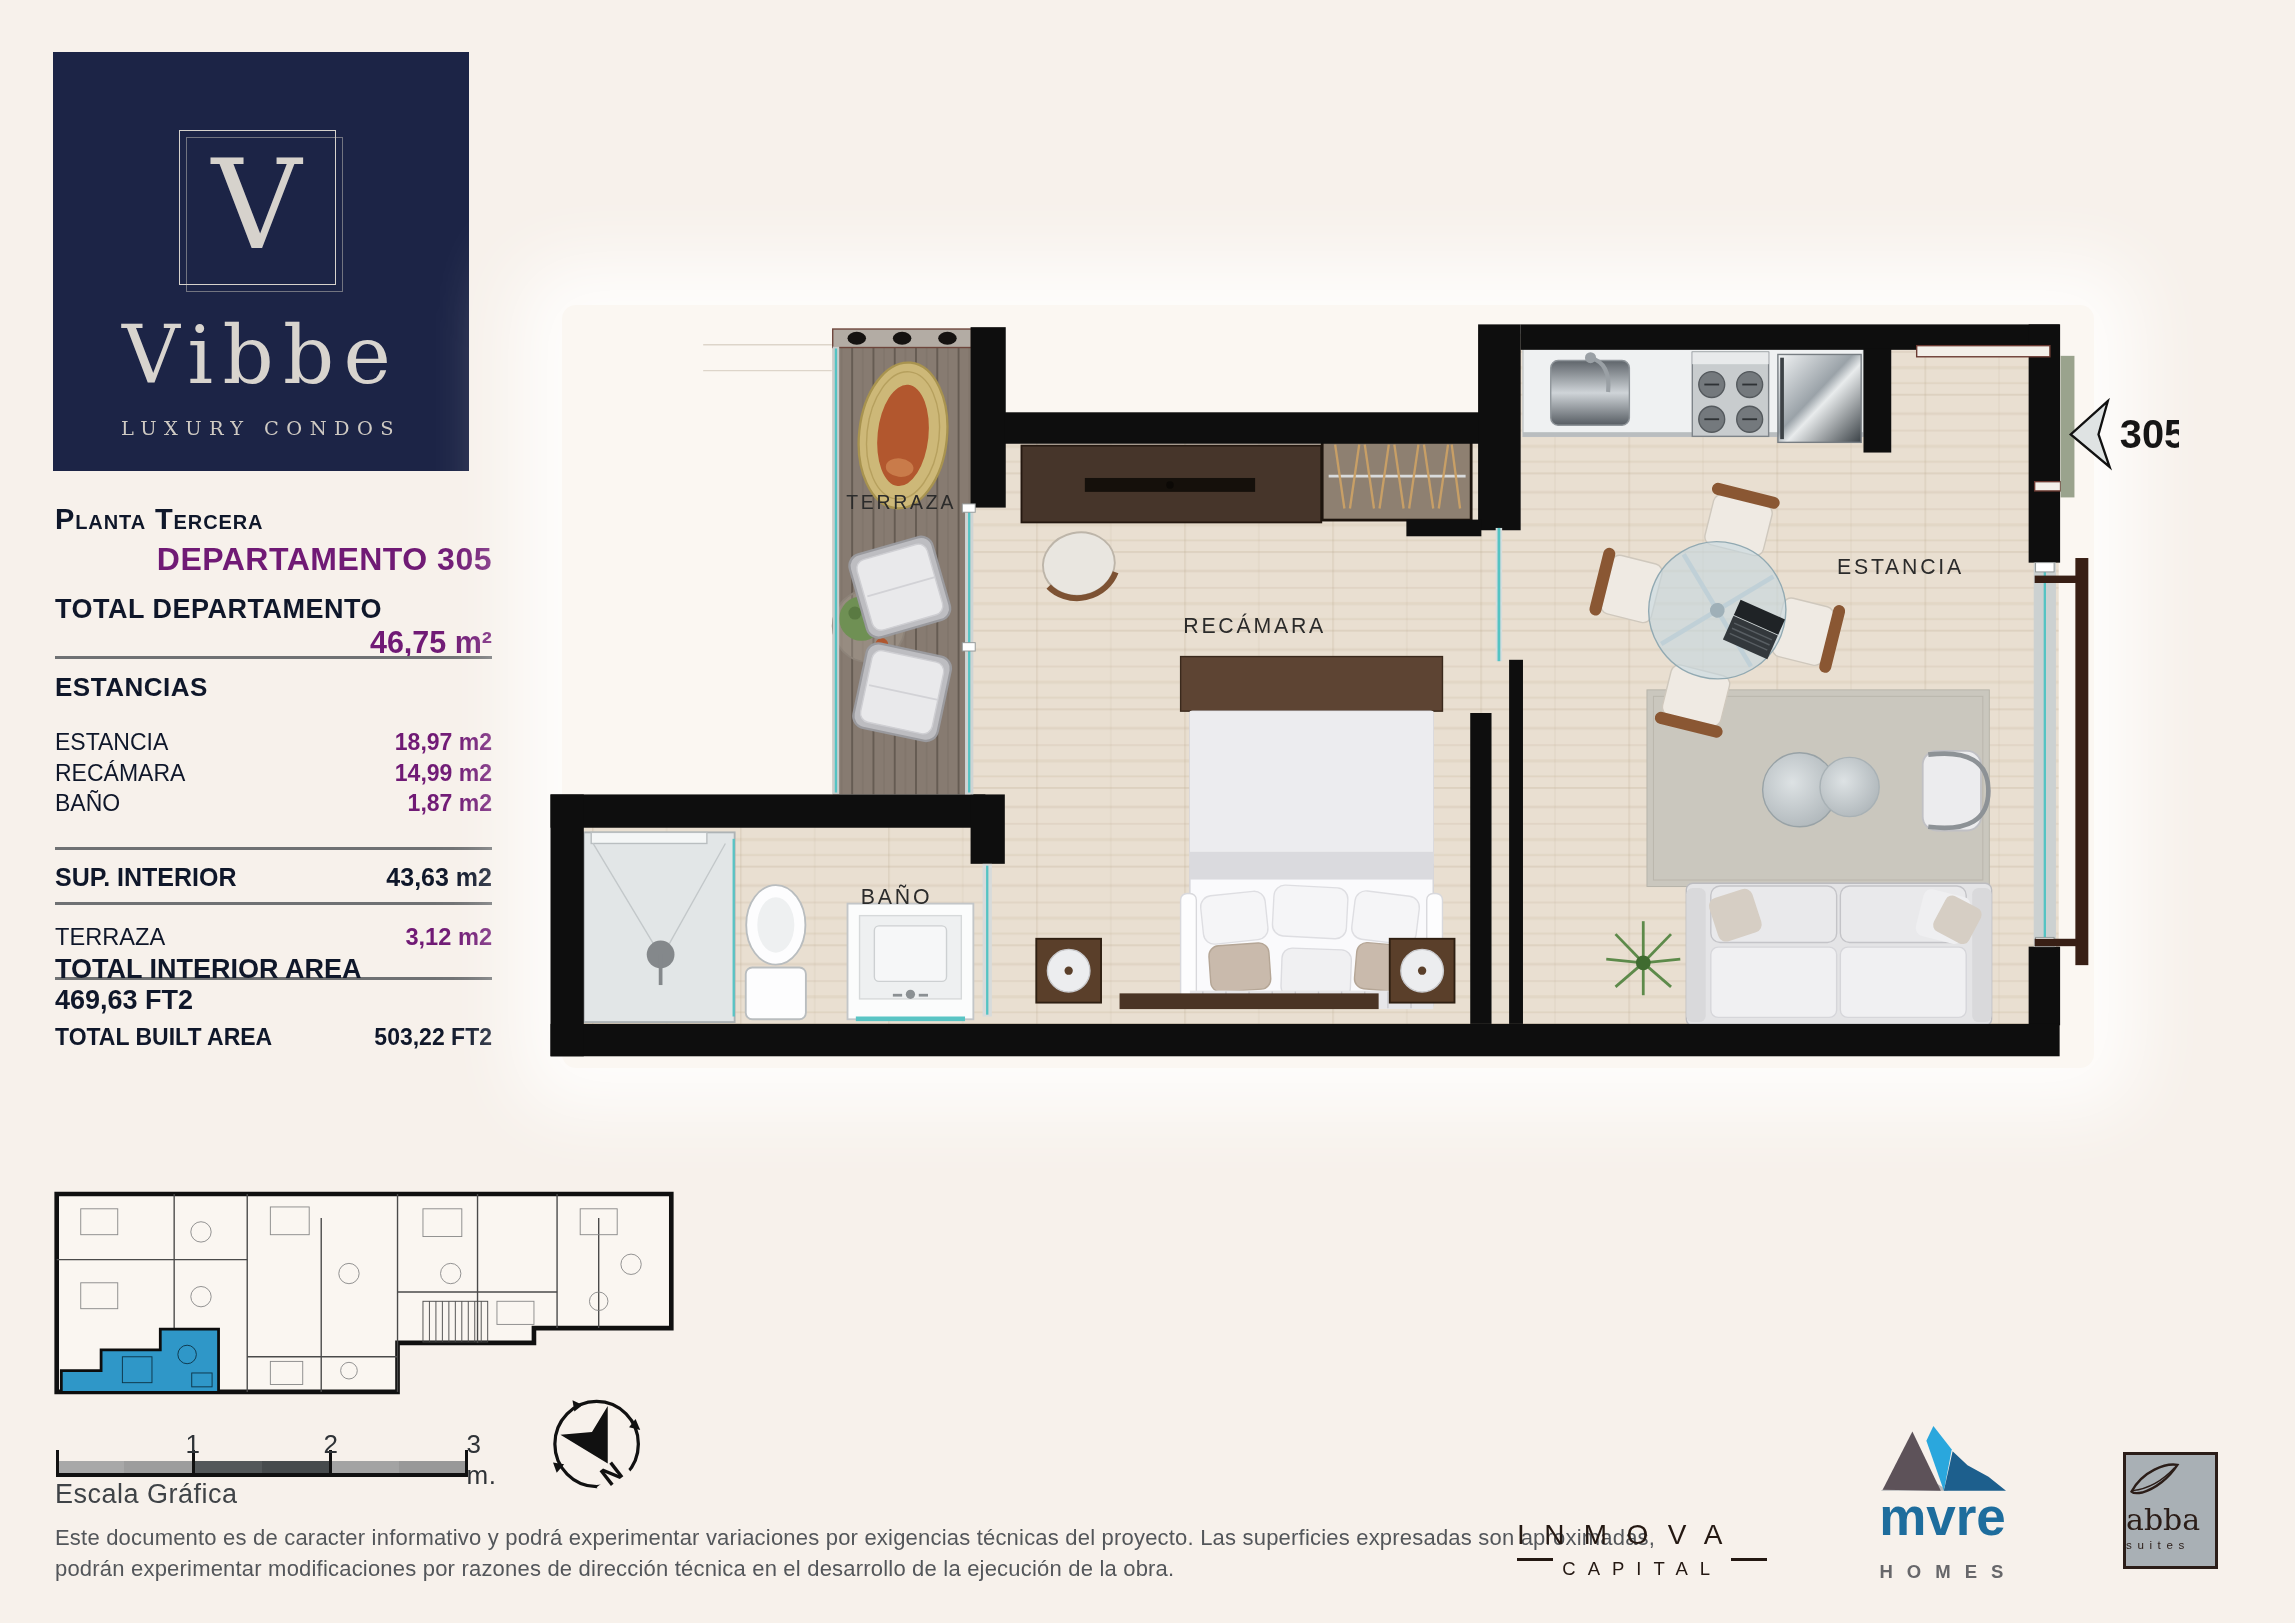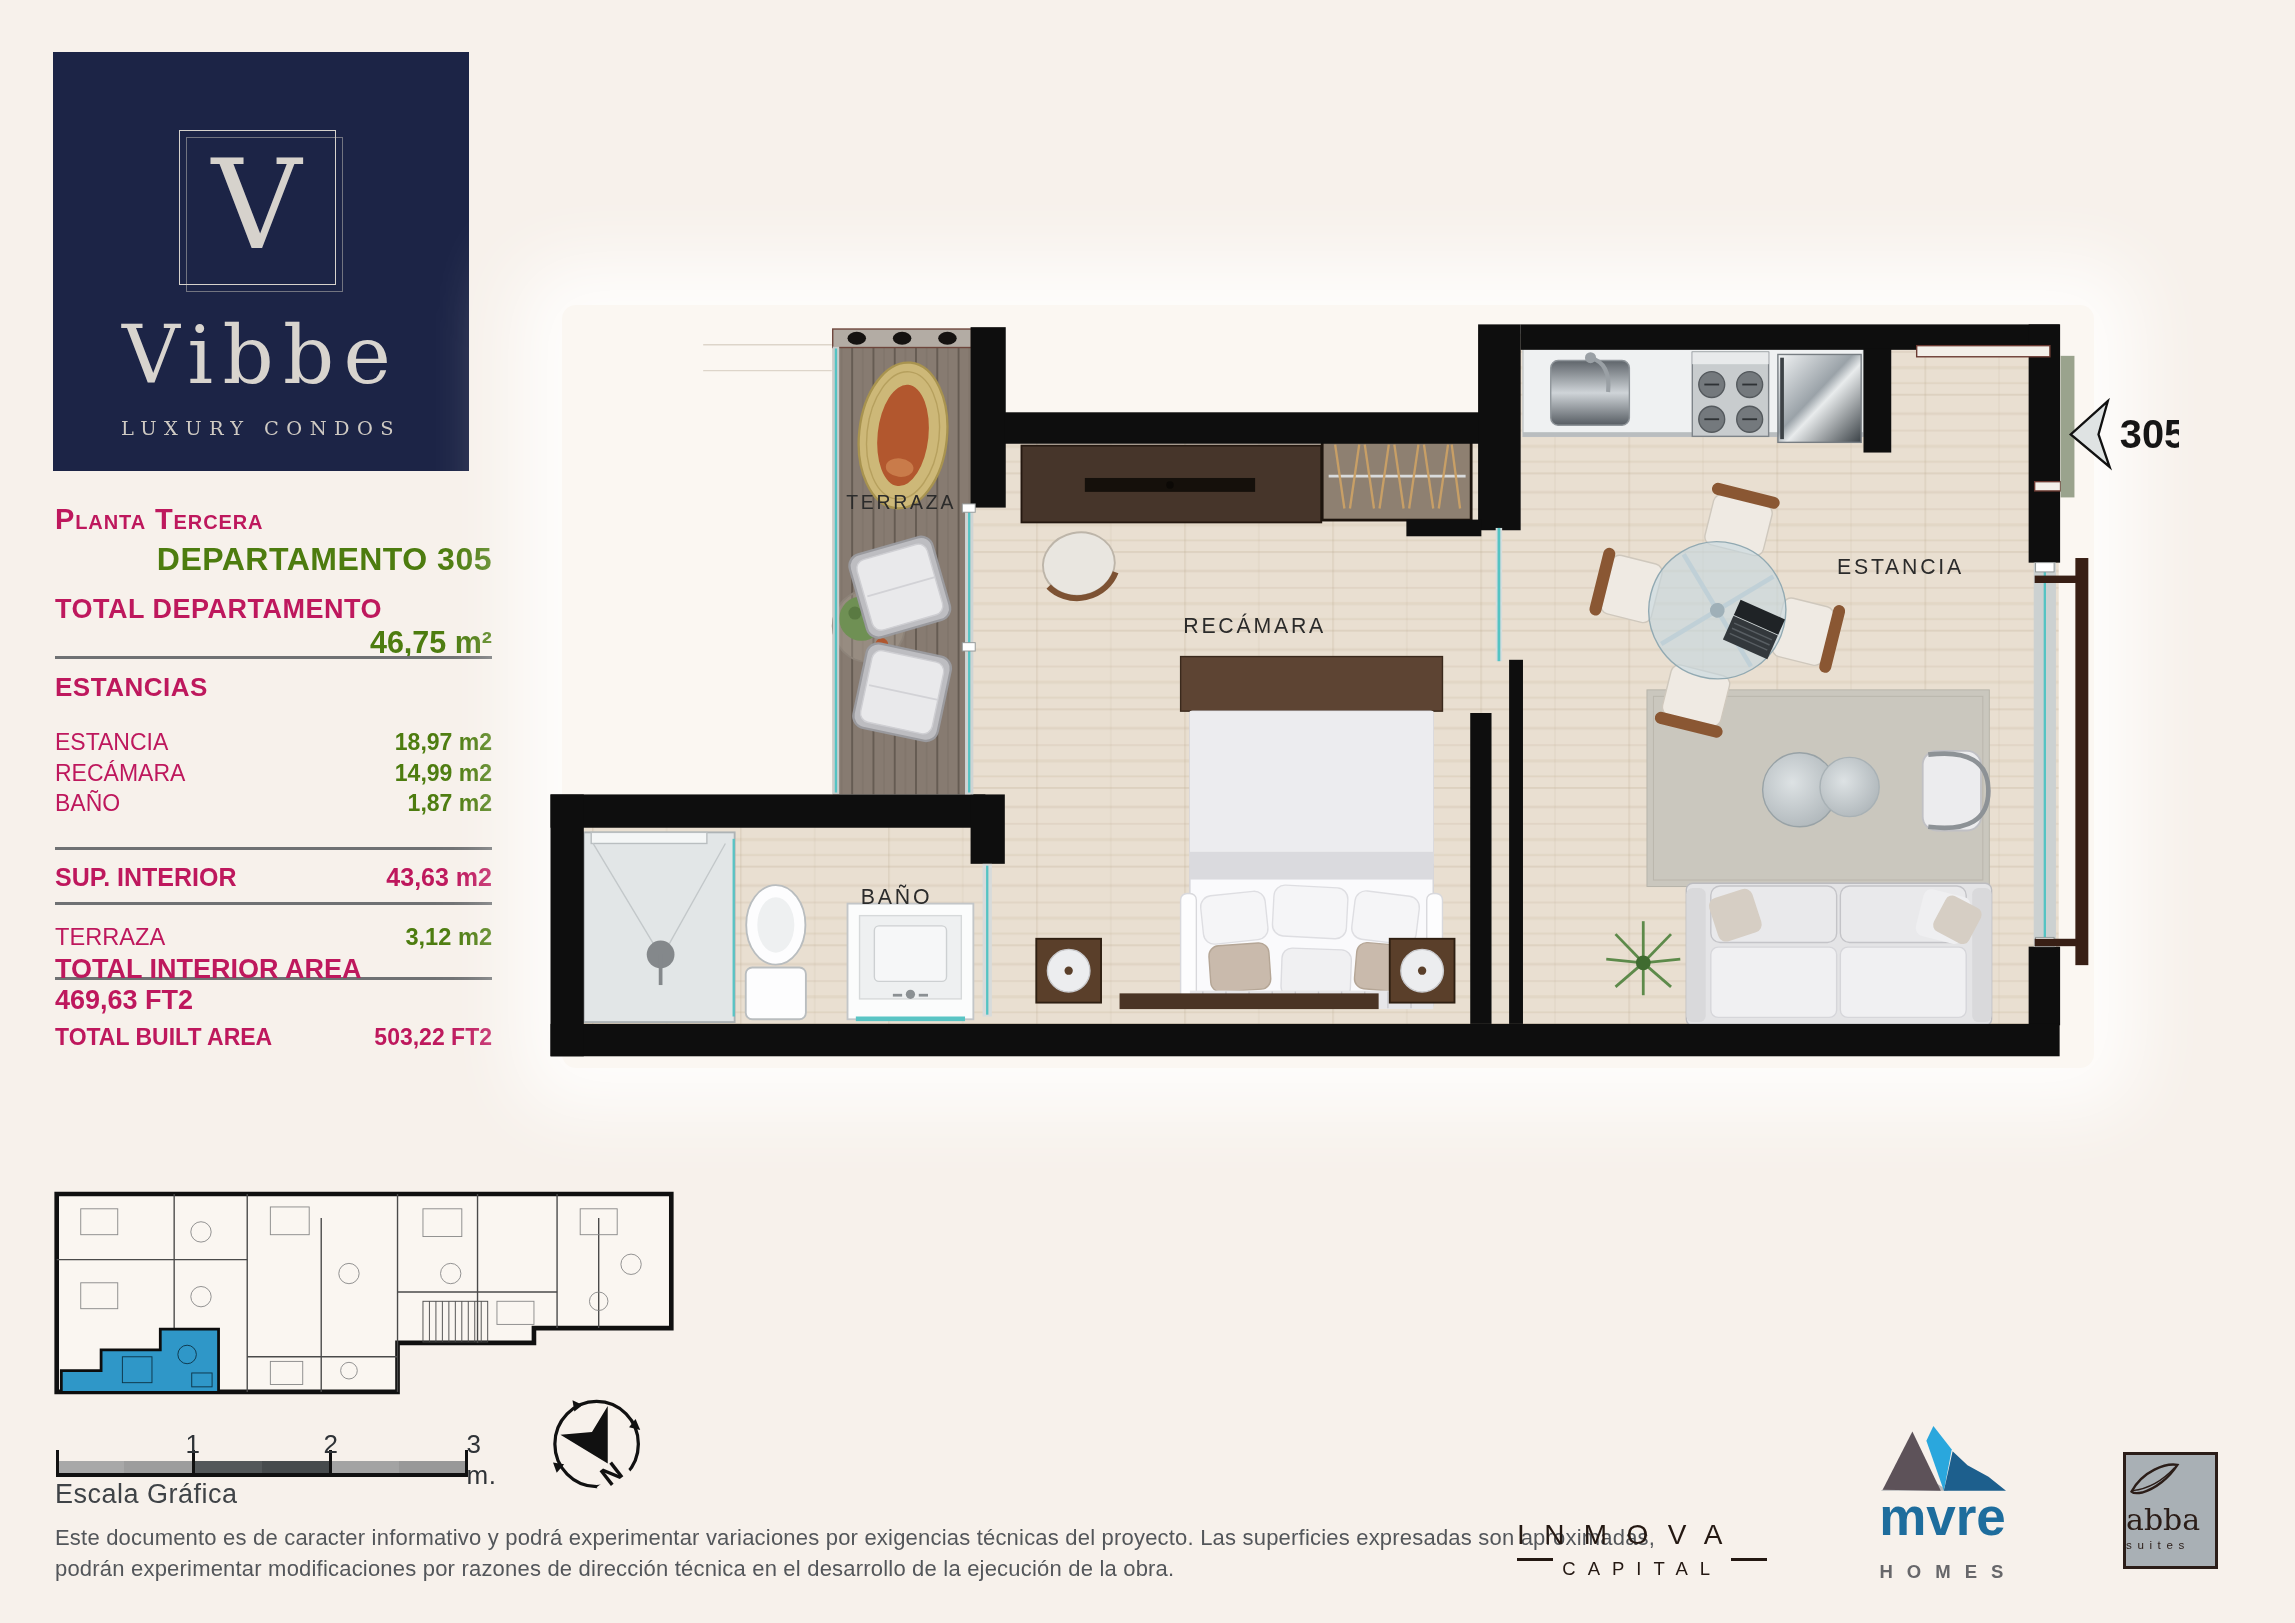--- a/index.html
+++ b/index.html
@@ -15,21 +15,21 @@
     border:1.4px solid #b9b6b1;opacity:.55;}
   .vglyph{position:absolute;left:126px;top:69px;width:155px;height:167px;
     display:flex;align-items:center;justify-content:center;
     font-family:"DejaVu Serif",serif;font-size:124px;color:#d6d2cc;}
   .brand-name{position:absolute;left:0;top:257px;width:416px;text-align:center;
     font-family:"DejaVu Serif",serif;font-size:80px;letter-spacing:9.3px;color:#d8d4ce;}
   .brand-tag{position:absolute;left:0;top:365px;width:416px;text-align:center;
     font-size:19.4px;letter-spacing:7.4px;color:#cfcac3;font-family:"DejaVu Serif",serif;}
 
   
-  .gray{color:#be185d;} .orange{color:#4d7c0f;}
+  .gray{color:#0f172a;} .orange{color:#701a75;}
   .hd{font-weight:bold;}
   .specs-line{left:55px;width:437px;}
   .row{left:55px;width:437px;display:flex;justify-content:space-between;align-items:baseline;}
   .rule{left:55px;width:437px;height:3.2px;background:#6f7173;}
   .floor-title{top:503px;font-size:29px;font-variant:small-caps;letter-spacing:0.9px;}
   .unit-title{top:541px;font-size:32px;text-align:right;letter-spacing:0.5px;}
   .total-label{top:594px;font-size:27px;letter-spacing:0.5px;}
   .total-value{top:625px;font-size:30.5px;text-align:right;}
   .r1{top:656px;} .r2{top:847px;} .r3{top:902px;} .r4{top:977px;}
   .sections-title{top:672px;font-size:26px;letter-spacing:0.5px;}

